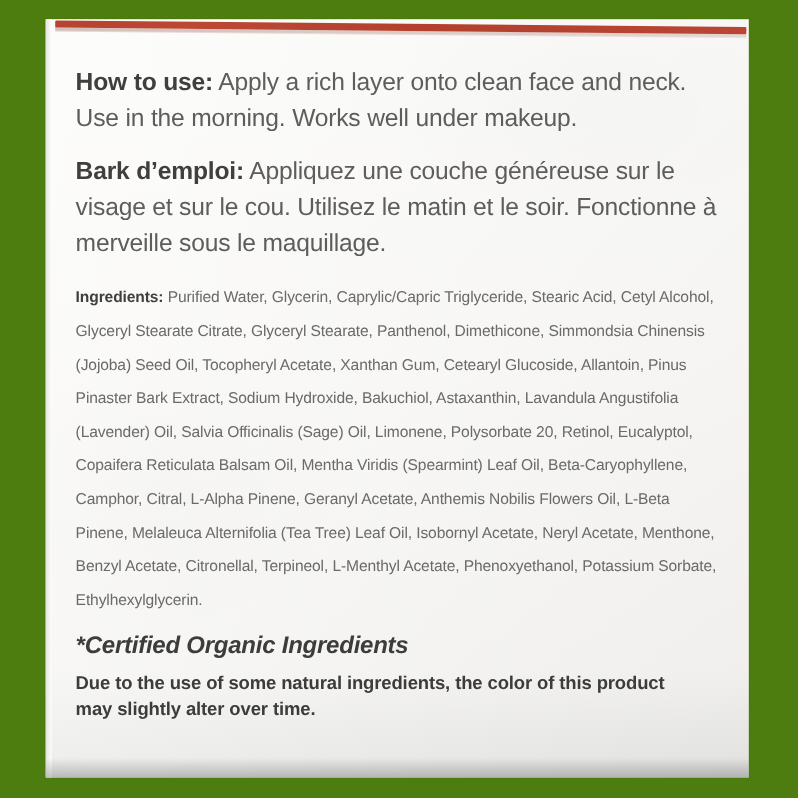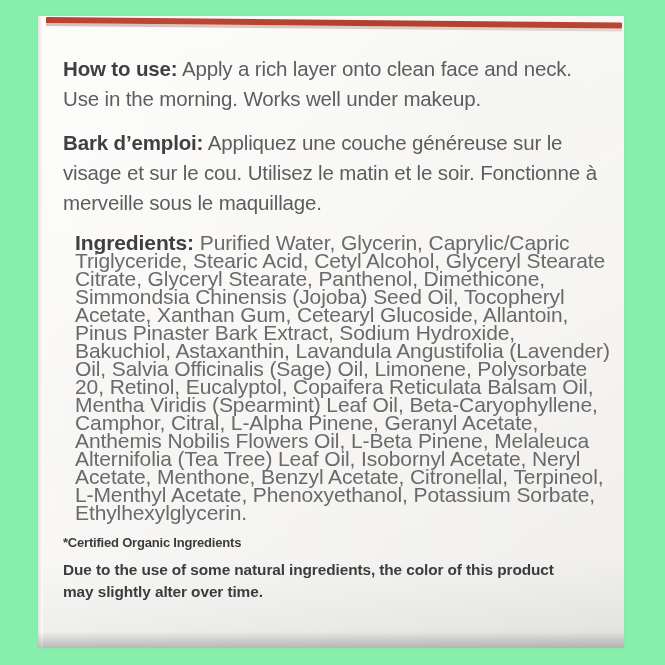--- a/index.html
+++ b/index.html
@@ -11,21 +11,21 @@
     width: 665px;
     height: 665px;
     overflow: hidden;
     font-family: "Liberation Sans", sans-serif;
   }
 
   #page {
     position: relative;
     width: 665px;
     height: 665px;
-    background: #86efac;
+    background: #4d7c0f;
   }
 
   
   .panel {
     position: absolute;
     left: 38px;
     top: 16px;
     width: 586px;
     height: 632px;
     background: linear-gradient(180deg,
@@ -107,36 +107,37 @@
   .para b {
     color: #3f3f3f;
     font-weight: 700;
   }
 
   .para-howto { margin-bottom: 14px; }
   .para-mode  { margin-bottom: 16px; }
 
   .ingredients {
     color: #6a6a6a;
-    font-size: 21px;
-    line-height: 18px;
+    font-size: 13px;
+    line-height: 28px;
     letter-spacing: -0.1px;
-    margin: 12px;
+    margin: 0;
     width: 536px;
   }
   .ingredients b {
     color: #3f3f3f;
     font-weight: 700;
   }
 
   .organic-note {
     margin-top: 13px;
     color: #3c3c3c;
-    font-size: 13px;
+    font-size: 20px;
     font-weight: 700;
+    font-style: italic;
     letter-spacing: -0.2px;
   }
 
   .color-note {
     margin-top: 9px;
     color: #3c3c3c;
     font-size: 15.4px;
     font-weight: 700;
     line-height: 22px;
     letter-spacing: -0.1px;

